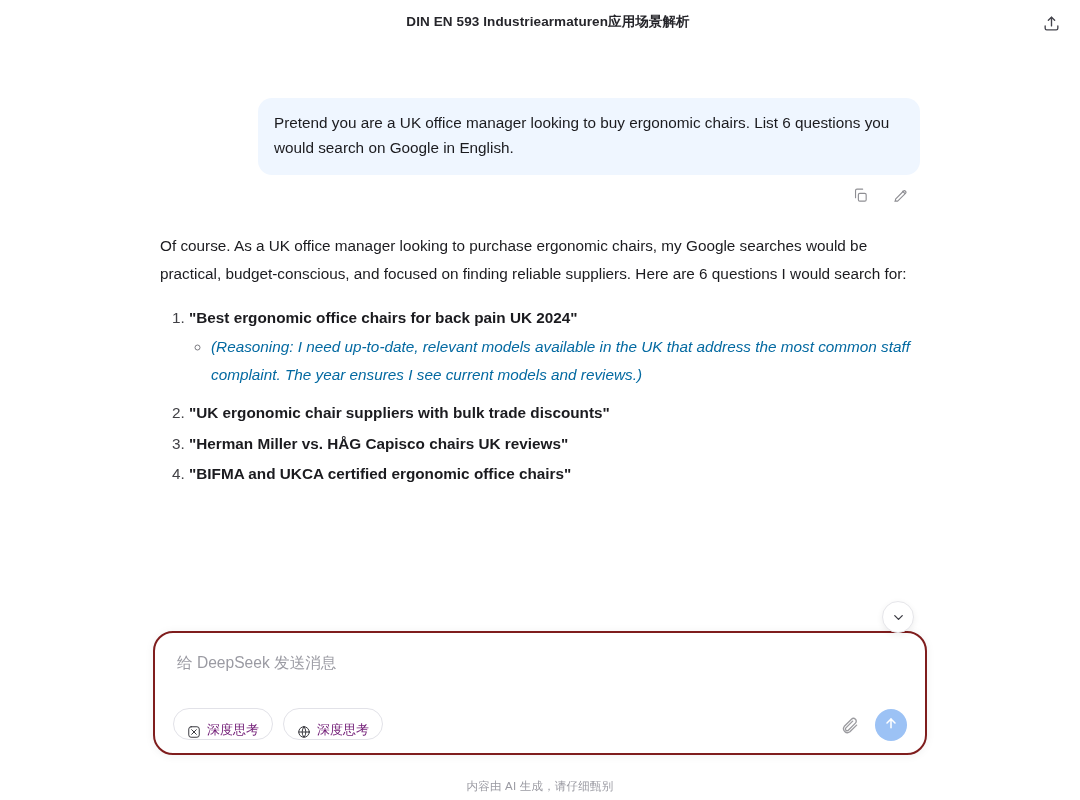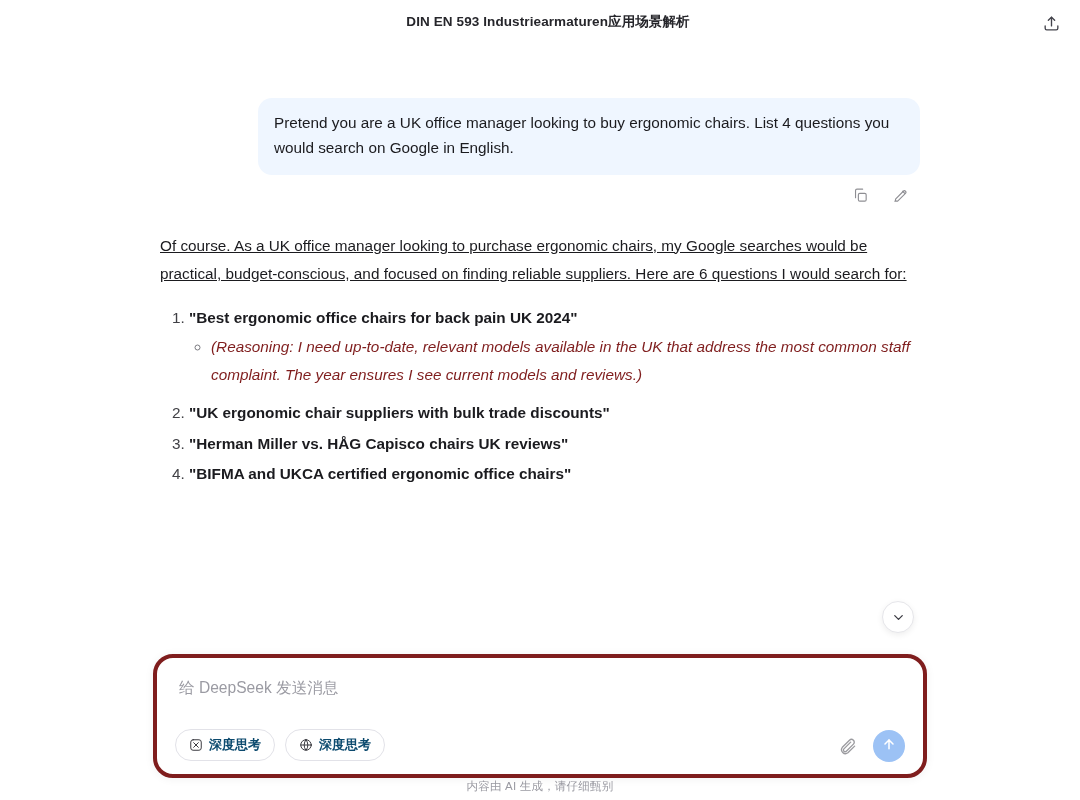--- a/index.html
+++ b/index.html
@@ -86,42 +86,42 @@
     opacity: 0.62;
   }
 
   
   .answer {
     margin-top: 26px;
     font-size: 15.3px;
     line-height: 1.83;
     color: #1b1b1f;
   }
-  .answer p { margin: 0 0 16px 0; text-decoration: underline; }
+  .answer p { margin: 0 0 16px 0; }
 
   ol.qlist {
     margin: 0;
     padding-left: 29px;
     list-style: decimal;
   }
   ol.qlist > li {
     margin-bottom: 2px;
     line-height: 1.85;
   }
   ol.qlist > li::marker { color: #404045; }
   .q-title { font-weight: bold; }
 
   ul.reasons {
     list-style: circle;
     margin: 1px 0 10px 0;
     padding-left: 22px;
   }
   ul.reasons > li {
     font-style: italic;
-    color: #7f1d1d;
+    color: #0369a1;
     line-height: 1.85;
   }
   ul.reasons > li::marker { color: #7a7a80; }
 
   
   .fade {
     position: absolute;
     left: 0; bottom: 0;
     width: 1080px; height: 26px;
     background: linear-gradient(to bottom, rgba(255,255,255,0), #ffffff);
@@ -146,21 +146,21 @@
     position: absolute;
     left: 0; bottom: 0;
     width: 1080px;
     padding-bottom: 6px;
     background: #ffffff;
   }
   .composer {
     width: 774px;
     margin: 0 auto;
     background: #ffffff;
-    border: 4px solid #7f1d1d;
+    border: 2px solid #7f1d1d;
     border-radius: 20px;
     box-shadow: 0 1px 10px rgba(20,20,40,0.06);
     padding: 18px 18px 13px 18px;
     position: relative;
     height: 124px;
   }
   .composer-input {
     font-size: 15.6px;
     color: #9b9ba3;
     padding: 2px 4px;
@@ -168,32 +168,31 @@
     cursor: text;
   }
   .composer-tools {
     position: absolute;
     left: 18px; bottom: 13px;
     display: flex;
     gap: 10px;
   }
   .chip {
     display: flex;
-    align-items: center;
+    align-items: flex-end;
     gap: 6px;
     height: 32px;
     padding: 0 13px;
     border: 1px solid #e2e2e8;
     border-radius: 16px;
     font-size: 13px;
-    color: #0c4a6e;
+    color: #701a75;
     background: #ffffff;
     cursor: pointer;
     white-space: nowrap;
-    font-weight: bold;
   }
   .chip svg { display:block; }
   .composer-right {
     position: absolute;
     right: 18px; bottom: 12px;
     display: flex;
     align-items: center;
     gap: 14px;
   }
   .attach {
@@ -206,21 +205,21 @@
     width: 32px; height: 32px;
     border-radius: 50%;
     background: #9cc2f5;
     display: flex; align-items: center; justify-content: center;
     cursor: pointer;
   }
   .footnote {
     text-align: center;
     font-size: 11.5px;
     color: #9a9aa2;
-    margin-top: 1px;
+    margin-top: 24px;
     letter-spacing: .2px;
   }
 </style>
 </head>
 <body>
 
 <div class="app">
 
   <div class="header">
     <div class="header-title">DIN EN 593 Industriearmaturen应用场景解析</div>
@@ -230,21 +229,21 @@
           <path d="M8 8l4-4 4 4"></path>
           <path d="M4 15v3a2 2 0 0 0 2 2h12a2 2 0 0 0 2-2v-3"></path>
       </svg>
     </div>
   </div>
 
   <div class="convo">
     <div class="convo-inner">
 
       <div class="user-row">
-        <div class="user-bubble">Pretend you are a UK office manager looking to buy ergonomic chairs. List 4 questions you would search on Google in English.</div>
+        <div class="user-bubble">Pretend you are a UK office manager looking to buy ergonomic chairs. List 6 questions you would search on Google in English.</div>
       </div>
 
       <div class="msg-actions">
         <div class="action-icon">
           <svg width="17" height="17" viewBox="0 0 24 24" fill="none" stroke="#4a4a52" stroke-width="1.6" stroke-linecap="round" stroke-linejoin="round">
             <rect x="9" y="9" width="11" height="11" rx="2"></rect>
               <path d="M5 15V5a2 2 0 0 1 2-2h8"></path>
           </svg>
         </div>
         <div class="action-icon">

